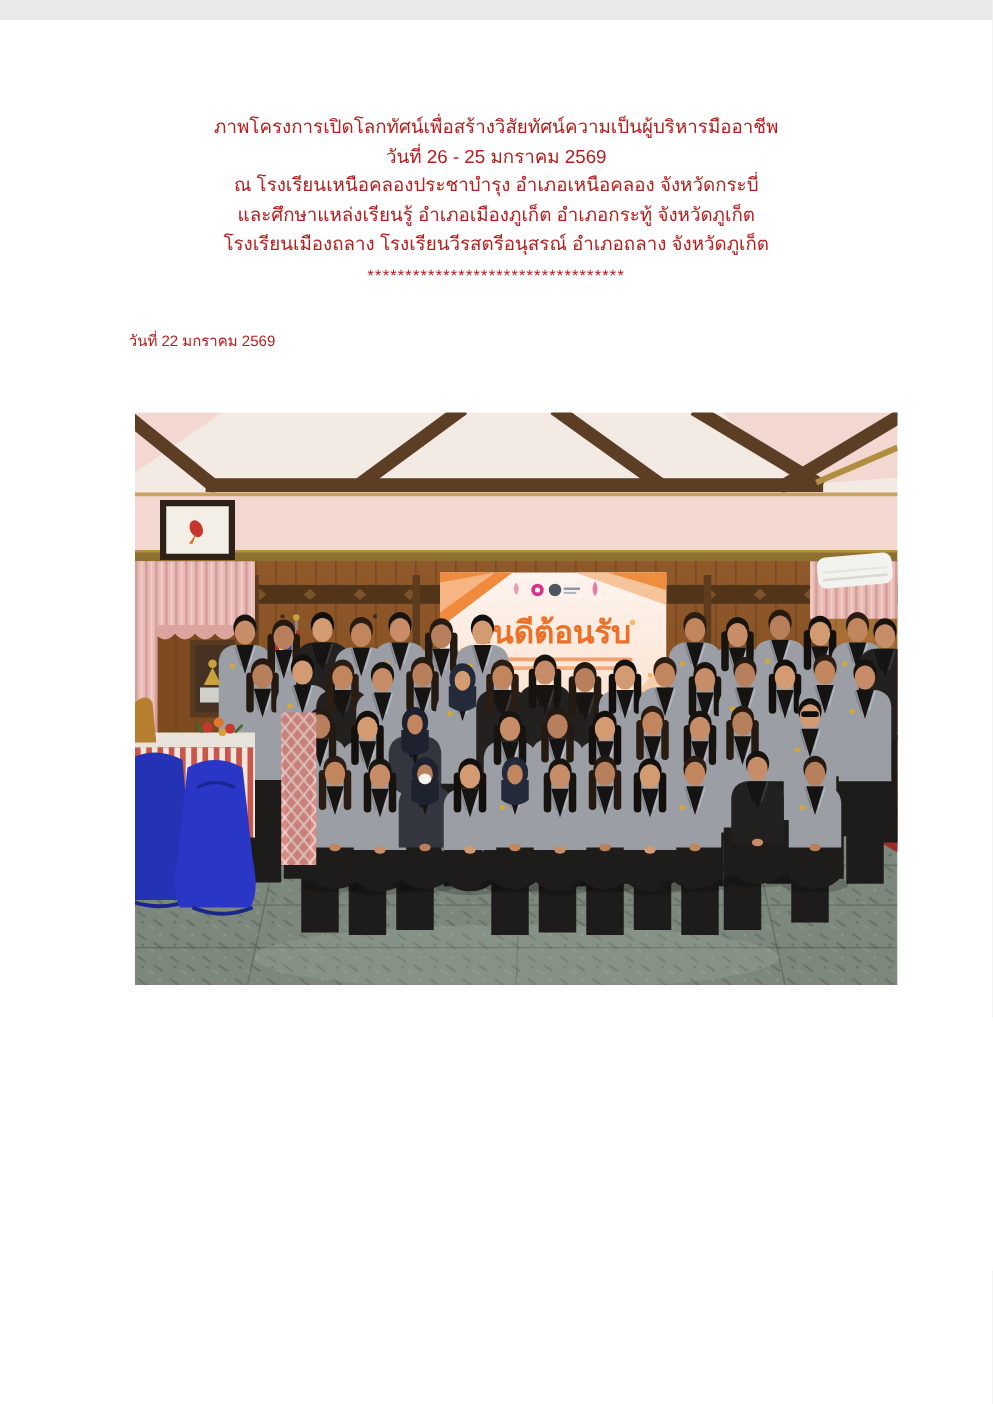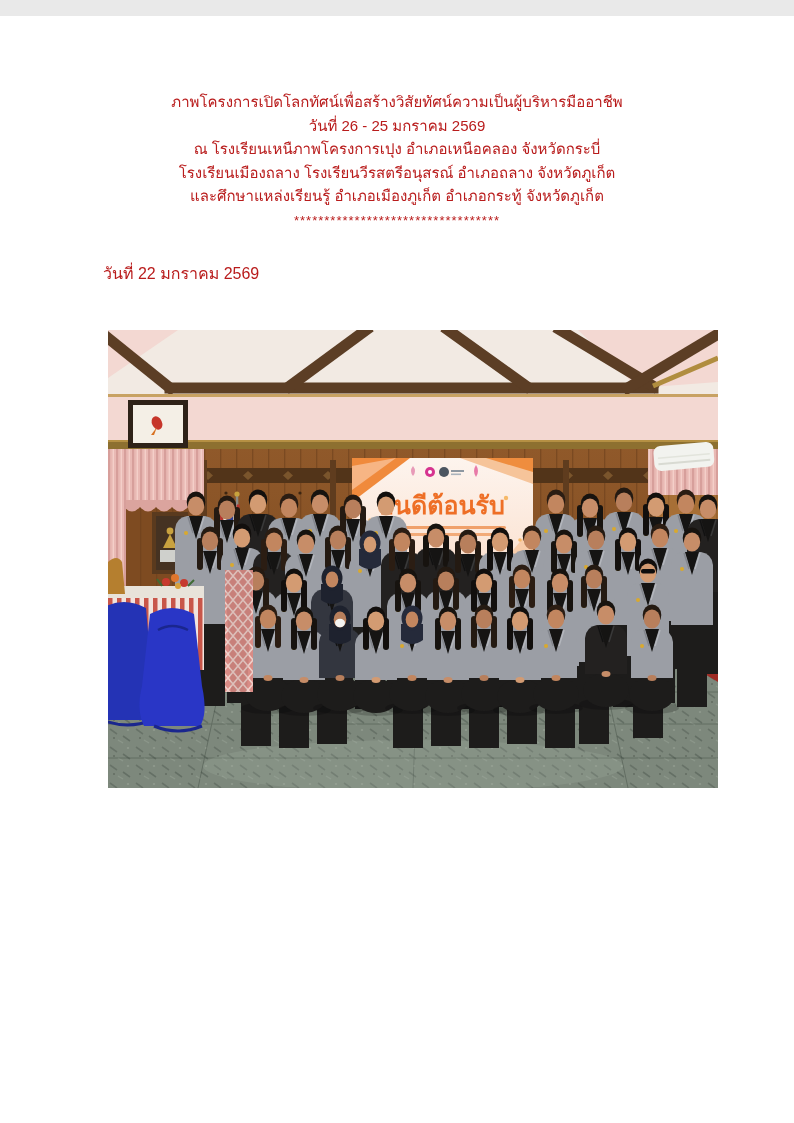--- a/index.html
+++ b/index.html
@@ -2,35 +2,35 @@
 <html><head>
 <meta charset="utf-8">
 <style>
   html,body{margin:0;padding:0;background:#e9e9e9;}
   .page{position:relative;width:794px;height:1123px;background:#ffffff;margin:16px auto;
         font-family:"Liberation Sans","DejaVu Sans",sans-serif;color:#b91c1c;overflow:hidden;}
   .header-block{position:absolute;top:74px;left:0;width:794px;text-align:center;
         font-size:15px;line-height:23.5px;}
   .header-block div{white-space:nowrap;}
   .divider-line{font-size:13px;letter-spacing:1px;line-height:20px;margin-top:3px;}
-  .body-block{position:absolute;top:245px;left:103px;font-size:16px;line-height:25px;text-align:right;}
+  .body-block{position:absolute;top:245px;left:103px;font-size:12px;line-height:25px;text-align:right;}
   .photo-wrap{position:absolute;left:108px;top:314px;width:610px;height:458px;}
   .photo-wrap svg{display:block;}
 </style>
 </head>
 <body>
 
 <div class="page">
 
   <div class="header-block">
     <div>ภาพโครงการเปิดโลกทัศน์เพื่อสร้างวิสัยทัศน์ความเป็นผู้บริหารมืออาชีพ</div>
     <div>วันที่ 26 - 25 มกราคม 2569</div>
-    <div>ณ โรงเรียนเหนืภาพโครงการเปุง อำเภอเหนือคลอง จังหวัดกระบี่</div>
+    <div>ณ โรงเรียนเหนือคลองประชาบำรุง อำเภอเหนือคลอง จังหวัดกระบี่</div>
+    <div>และศึกษาแหล่งเรียนรู้ อำเภอเมืองภูเก็ต อำเภอกระทู้ จังหวัดภูเก็ต</div>
     <div>โรงเรียนเมืองถลาง โรงเรียนวีรสตรีอนุสรณ์ อำเภอถลาง จังหวัดภูเก็ต</div>
-    <div>และศึกษาแหล่งเรียนรู้ อำเภอเมืองภูเก็ต อำเภอกระทู้ จังหวัดภูเก็ต</div>
     <div class="divider-line">**********************************</div>
   </div>
 
   <div class="body-block">
     <div>วันที่ 22 มกราคม 2569</div>
   </div>
 
   <div class="photo-wrap">
   <svg viewBox="0 0 610 458" width="610" height="458" xmlns="http://www.w3.org/2000/svg">
     <defs>

